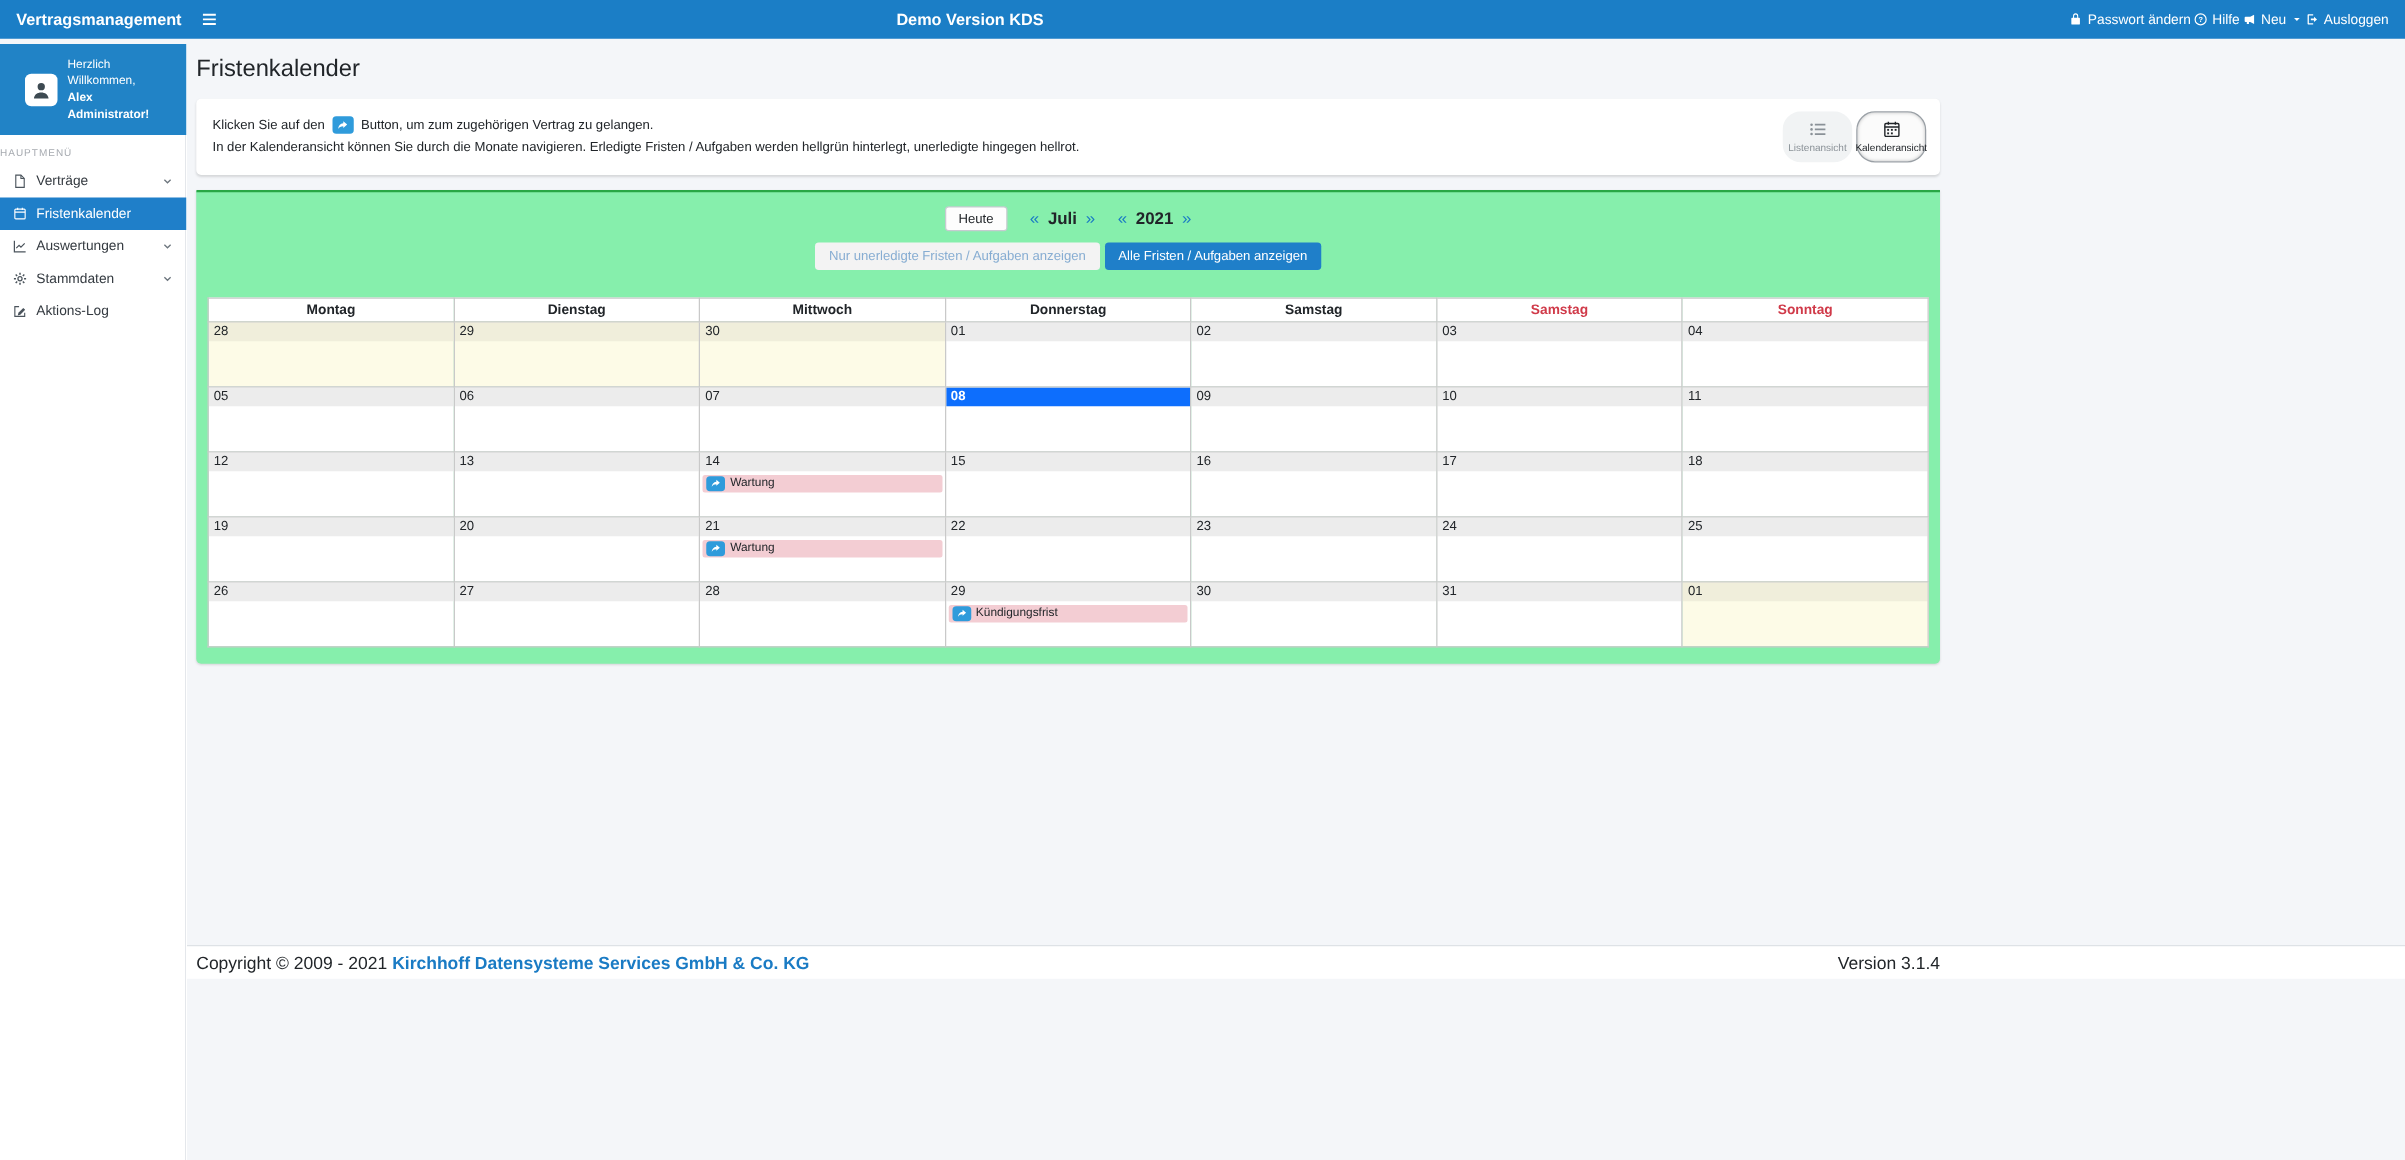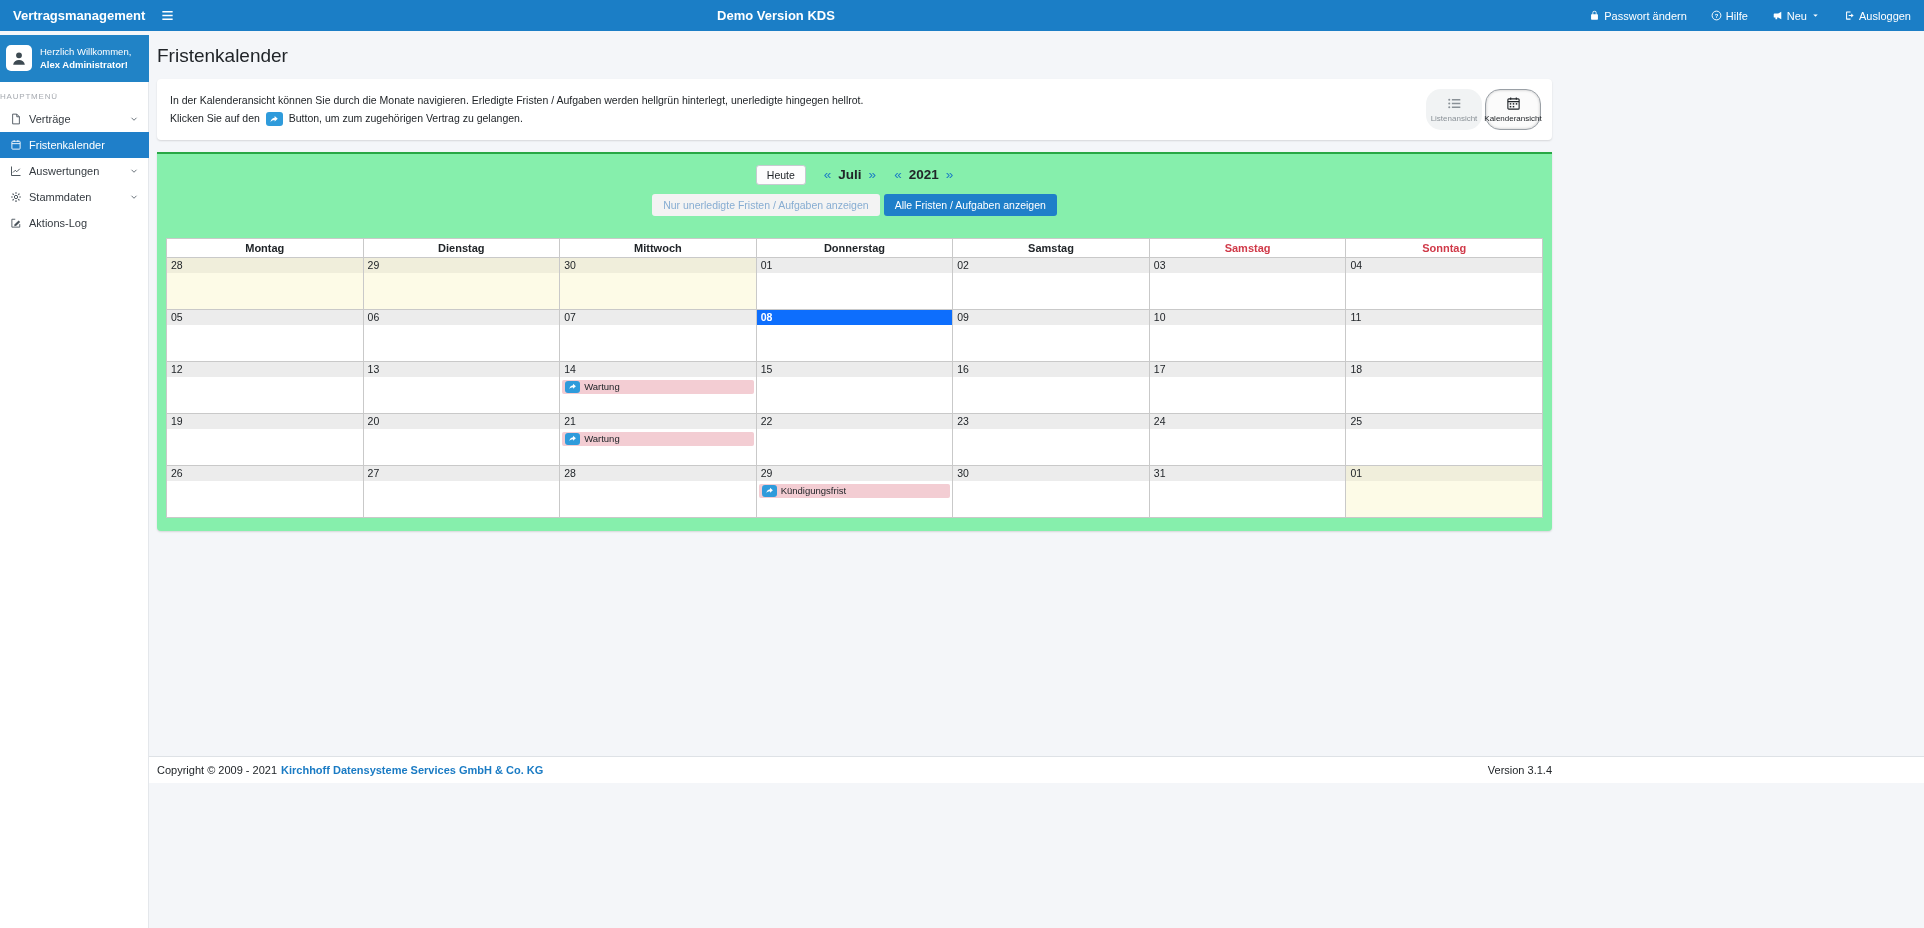--- a/index.html
+++ b/index.html
@@ -18,31 +18,31 @@
     background:#1b7ec6; color:#fff;
     display:flex; align-items:center; z-index:50;
   }
   .brand { flex:0 0 149px; width:149px; padding-left:13px; font-weight:bold; font-size:13px; cursor:pointer; }
   .hamburger { width:36px; height:35px; display:flex; align-items:center; justify-content:center; cursor:pointer; color:#fff; }
   .hamburger svg { width:15px; height:15px; }
   .topbar-title {
     position:absolute; left:0; width:1552px; text-align:center;
     font-weight:bold; font-size:13px; pointer-events:none;
   }
-  .topbar-actions { margin-left:auto; display:flex; align-items:center; gap:24px; padding-right:13px; font-size:11px; position:relative; z-index:2; }
+  .topbar-actions { margin-left:auto; display:flex; align-items:center; gap:2px; padding-right:13px; font-size:11px; position:relative; z-index:2; }
   .tb-action { display:flex; align-items:center; gap:4px; cursor:pointer; white-space:nowrap; }
   .tb-action .icon svg { width:11px; height:11px; }
   .tb-action .caret svg { width:9px; height:9px; }
 
   
   .sidebar {
     position:fixed; top:35px; left:0; bottom:0; width:149px;
     background:#fff; box-shadow: inset -1px 0 0 #e4e7eb; z-index:40;
   }
-  .welcome { background:#2183c6; color:#fff; display:flex; align-items:center; gap:8px; padding:10px 6px; }
+  .welcome { background:#2183c6; color:#fff; display:flex; align-items:center; gap:8px; padding:10px 20px; }
   .avatar { width:26px; height:26px; flex:0 0 26px; background:#fff; border-radius:5px; display:flex; align-items:center; justify-content:center; color:#3d4a52; }
   .avatar svg { width:18px; height:18px; }
   .welcome-text { font-size:9.5px; line-height:1.4; }
   .welcome-text .l2 { font-weight:bold; }
   .section-label { color:#a6aab0; font-size:8px; letter-spacing:.8px; padding:10px 0 5px; }
   .side-item { display:flex; align-items:center; gap:7px; padding:7px 10px; font-size:11px; color:#343a40; cursor:pointer; }
   .side-item .icon { color:#4b545c; display:flex; }
   .side-item .icon svg { width:12px; height:12px; }
   .side-item .chev { margin-left:auto; color:#6c757d; display:flex; }
   .side-item .chev svg { width:10px; height:10px; }
@@ -87,21 +87,21 @@
   .cal-table td { border:1px solid #c9c9c9; padding:0; vertical-align:top; height:52px; background:#fff; }
   .day-num { background:#ececec; font-size:10.5px; padding:1px 4px 2px; color:#212529; }
   td.muted { background:#fdfbe7; }
   td.muted .day-num { background:#f0eedb; }
   td.today .day-num { background:#0d6efd; color:#fff; font-weight:bold; }
   .event { margin:3px 2px; background:#f3cdd3; border-radius:2px; display:flex; align-items:center; gap:4px; padding:1px 3px; font-size:9.5px; color:#212529; }
   .event .mini-btn { margin:0; width:15px; height:12px; flex:0 0 15px; }
   .event .mini-btn svg { width:9px; height:9px; }
 
   
-  .footer { margin-top:225px; background:#fff; border-top:1px solid #dee2e6; height:27px; display:flex; align-items:center; font-size:11px; color:#212529; }
+  .footer { margin-top:225px; background:#fff; border-top:1px solid #dee2e6; height:27px; display:flex; align-items:center; font-size:14px; color:#212529; }
   .footer-inner { width:1395px; margin-left:8px; display:flex; align-items:center; }
   .footer-link { color:#1a7bc4; font-weight:bold; margin-left:4px; cursor:pointer; }
   .footer-version { margin-left:auto; font-weight:normal; }
 </style>
 </head>
 <body>
 
 <header class="topbar">
   <div class="brand">Vertragsmanagement</div>
   <div class="hamburger">
@@ -236,32 +236,32 @@
       </div>
     </div>
 </nav>
 
 <main class="main">
   <div class="container">
 
     <h1 class="page-title">Fristenkalender</h1>
 
     <section class="card info-card">
-      <div class="info-line">In der Kalenderansicht können Sie durch die Monate navigieren. Erledigte Fristen / Aufgaben werden hellgrün hinterlegt, unerledigte hingegen hellrot.</div>
       <div class="info-line">
         <span>Klicken Sie auf den</span>
         <span class="mini-btn">
             <span class="icon">
               <svg viewBox="0 0 16 16">
                 <path fill="currentColor" d="M9 3.2l5 4.3-5 4.3V9.5C5.8 9.5 3.9 10.7 2.4 13 2.8 9.3 5 6.3 9 5.9V3.2z"></path>
               </svg>
             </span>
           </span>
         <span>Button, um zum zugehörigen Vertrag zu gelangen.</span>
       </div>
+      <div class="info-line">In der Kalenderansicht können Sie durch die Monate navigieren. Erledigte Fristen / Aufgaben werden hellgrün hinterlegt, unerledigte hingegen hellrot.</div>
       <div class="view-toggle">
         <div class="vt-btn list">
           <span class="icon">
               <svg viewBox="0 0 16 16">
                 <g stroke="currentColor" stroke-width="1.4" fill="none">
                   <path d="M5.2 4h9M5.2 8h9M5.2 12h9"></path>
                 </g>
                 <g fill="currentColor">
                   <circle cx="2.4" cy="4" r="1.1"></circle>
                   <circle cx="2.4" cy="8" r="1.1"></circle>

